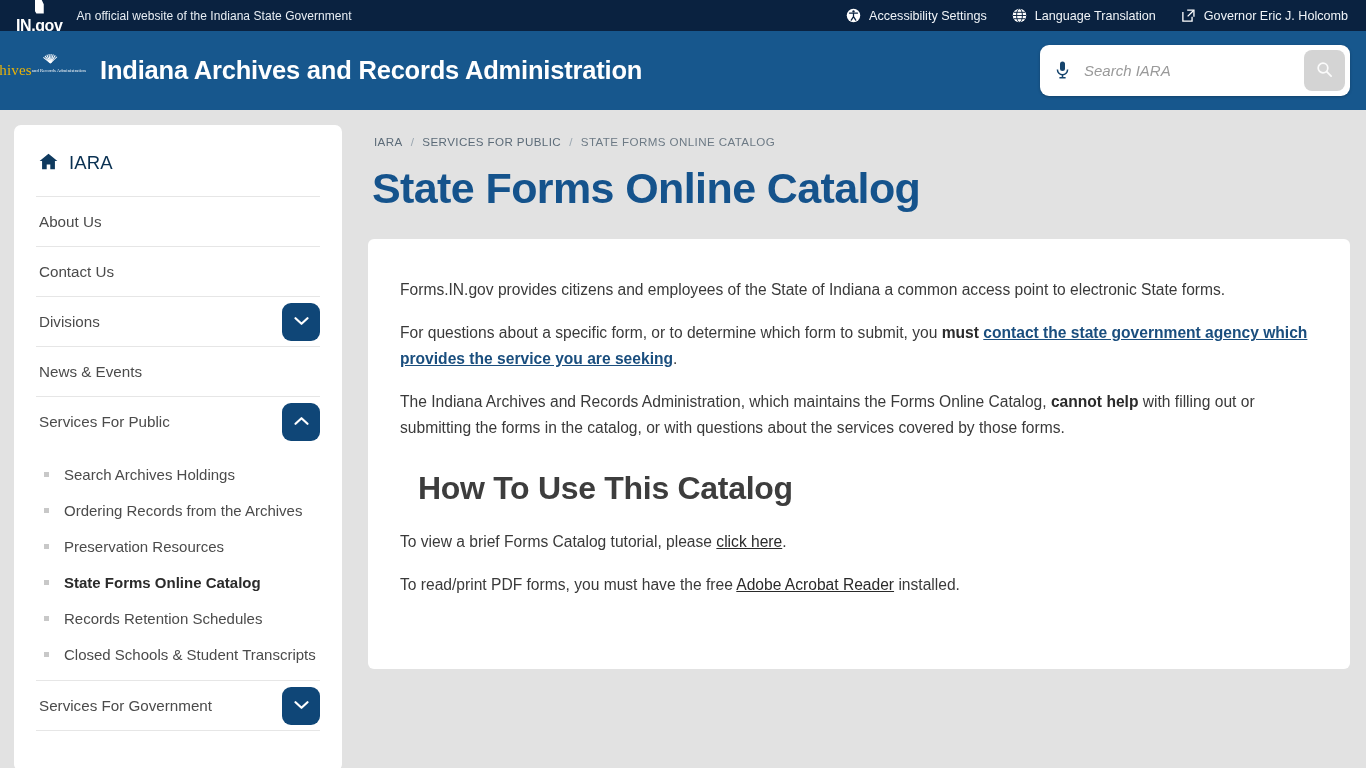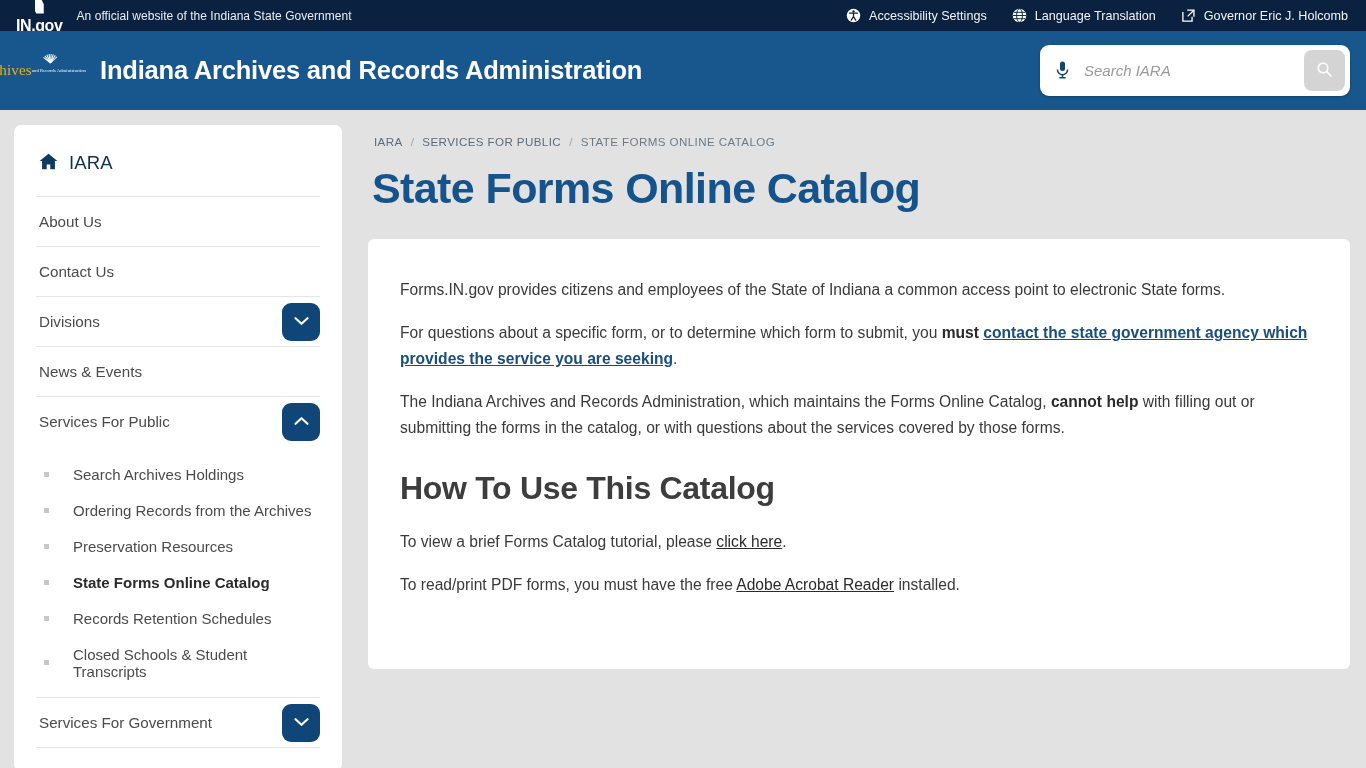--- a/index.html
+++ b/index.html
@@ -213,21 +213,21 @@
     border: none;
     border-radius: 9px;
     display: flex; align-items: center; justify-content: center;
     cursor: pointer;
     flex: 0 0 auto;
   }
   .sub-list { padding: 10px 0 8px 0; }
   .sub-item {
     display: flex;
     align-items: center;
-    gap: 24px;
+    gap: 15px;
     font-size: 15px;
     color: #4b4b4b;
     padding: 9.5px 0 9.5px 8px;
     cursor: pointer;
   }
   .sub-item .bullet {
     width: 5px; height: 5px;
     background: #c8c8c8;
     flex: 0 0 auto;
   }
@@ -275,21 +275,21 @@
     font-weight: bold;
     cursor: pointer;
   }
   .card a.plain { font-weight: normal; color: #2a2a2a; }
   .card strong { font-weight: bold; color: #2b2b2b; }
   .section-heading {
     font-size: 32px;
     font-weight: bold;
     color: #3d3d3d;
     letter-spacing: -0.3px;
-    margin: 30px 0 22px 0;
+    margin: 30px 0 22px 18px;
   }
   .browse-btn {
     display: inline-flex;
     align-items: center;
     gap: 9px;
     background: linear-gradient(180deg,#6e6e6e 0%,#3a3a3a 42%,#181818 50%,#0d0d0d 100%);
     border: 1px solid #000000;
     border-radius: 4px;
     padding: 5px 9px 5px 13px;
     margin-top: 6px;

